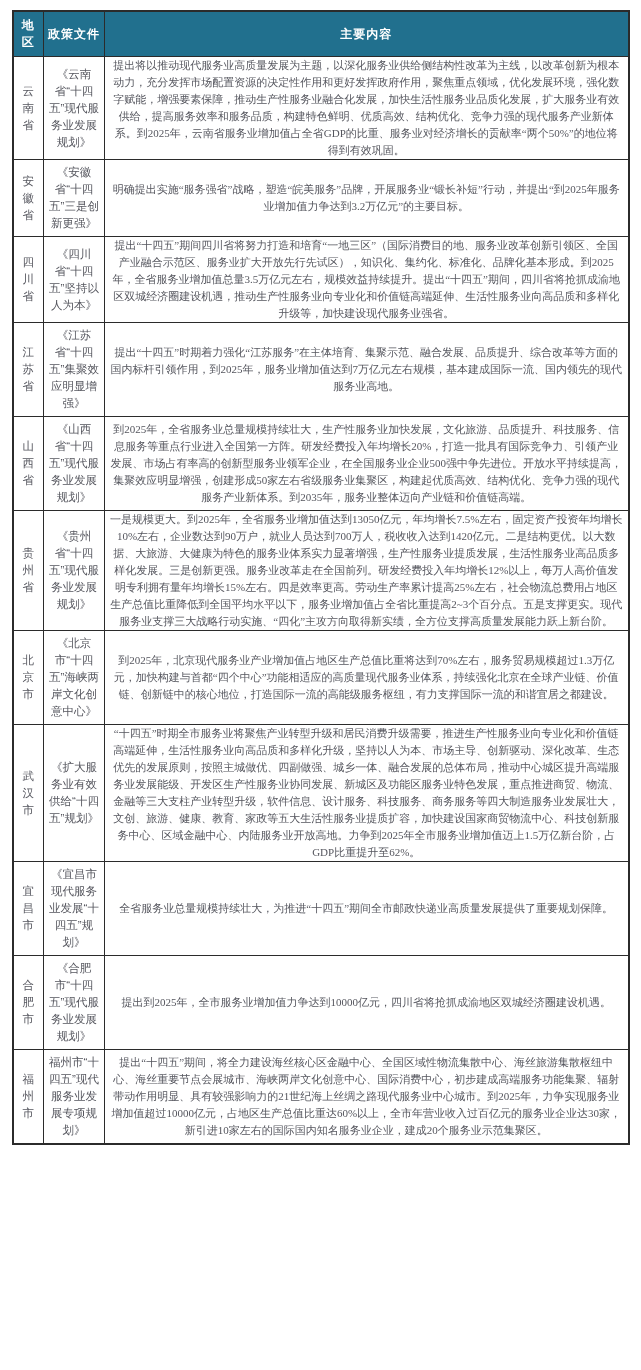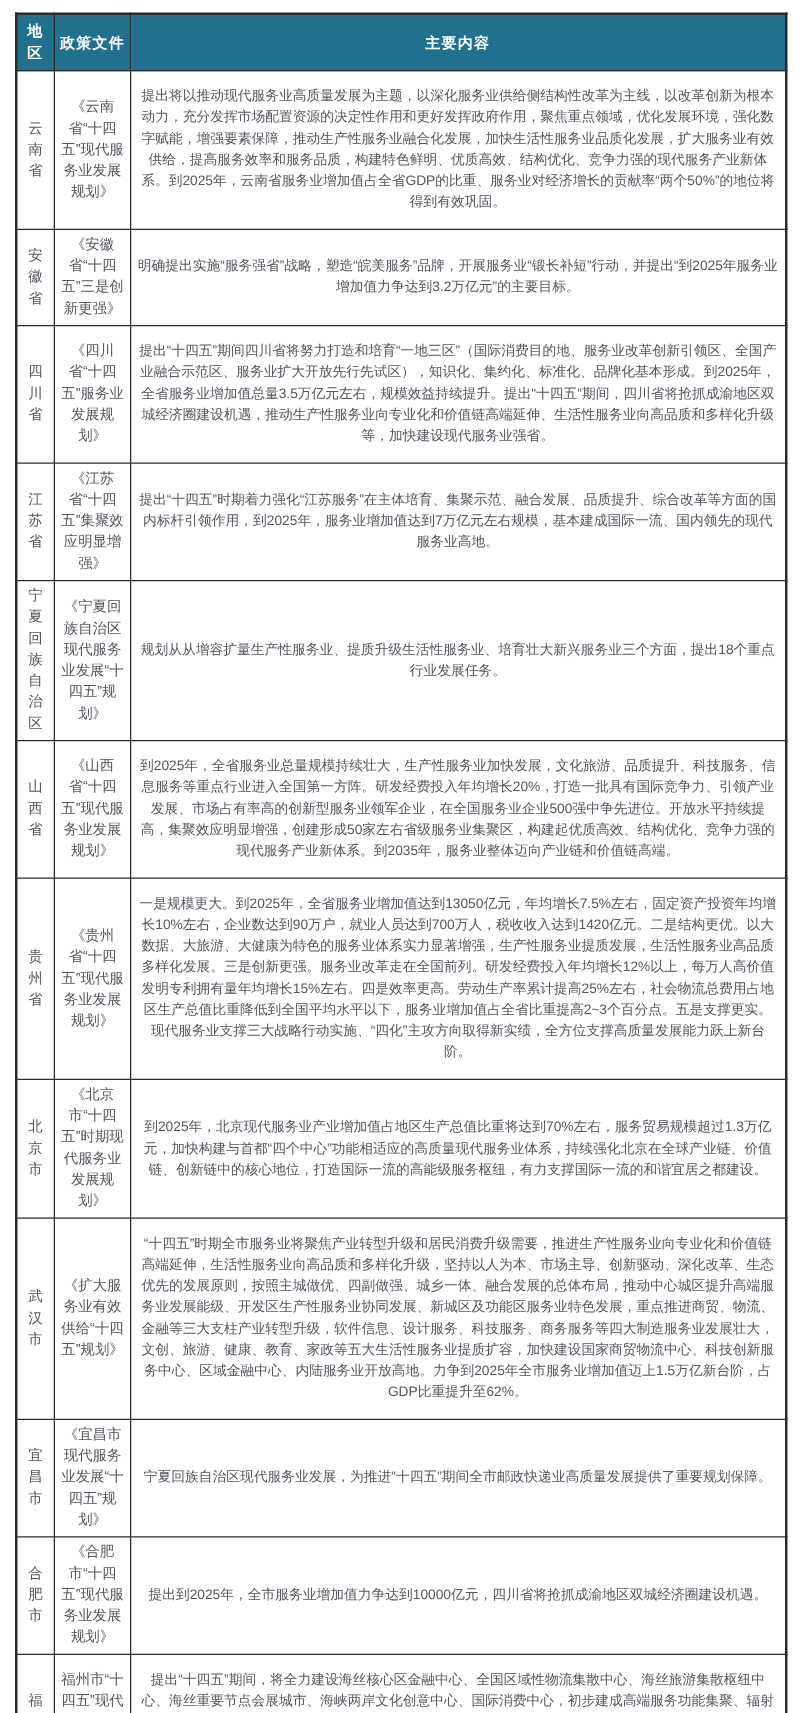--- a/index.html
+++ b/index.html
@@ -54,21 +54,22 @@
     padding: 4px 8px;
     word-break: break-all;
   }
   td.policy {
     font-size: 11.5px;
     padding: 4px 4px;
     word-break: break-all;
   }
   td.content {
     font-size: 11px;
-    padding: 12px 5px;
+    padding: 0 5px;
+    font-family: Liberation Serif, serif;
   }
 </style>
 </head>
 <body>
 
 <div class="page">
 
 
   <table class="policy-table">
     <colgroup>
@@ -89,57 +90,52 @@
         <td class="policy">《云南省“十四五”现代服务业发展规划》</td>
         <td class="content">提出将以推动现代服务业高质量发展为主题，以深化服务业供给侧结构性改革为主线，以改革创新为根本动力，充分发挥市场配置资源的决定性作用和更好发挥政府作用，聚焦重点领域，优化发展环境，强化数字赋能，增强要素保障，推动生产性服务业融合化发展，加快生活性服务业品质化发展，扩大服务业有效供给，提高服务效率和服务品质，构建特色鲜明、优质高效、结构优化、竞争力强的现代服务产业新体系。到2025年，云南省服务业增加值占全省GDP的比重、服务业对经济增长的贡献率“两个50%”的地位将得到有效巩固。</td>
       </tr>
       <tr>
         <td class="region">安徽省</td>
         <td class="policy">《安徽省“十四五”三是创新更强》</td>
         <td class="content">明确提出实施“服务强省”战略，塑造“皖美服务”品牌，开展服务业“锻长补短”行动，并提出“到2025年服务业增加值力争达到3.2万亿元”的主要目标。</td>
       </tr>
       <tr>
         <td class="region">四川省</td>
-        <td class="policy">《四川省“十四五”服务业发展规划》</td>
+        <td class="policy">《四川省“十四五”坚持以人为本》</td>
         <td class="content">提出“十四五”期间四川省将努力打造和培育“一地三区”（国际消费目的地、服务业改革创新引领区、全国产业融合示范区、服务业扩大开放先行先试区），知识化、集约化、标准化、品牌化基本形成。到2025年，全省服务业增加值总量3.5万亿元左右，规模效益持续提升。提出“十四五”期间，四川省将抢抓成渝地区双城经济圈建设机遇，推动生产性服务业向专业化和价值链高端延伸、生活性服务业向高品质和多样化升级等，加快建设现代服务业强省。</td>
       </tr>
       <tr>
         <td class="region">江苏省</td>
         <td class="policy">《江苏省“十四五”集聚效应明显增强》</td>
         <td class="content">提出“十四五”时期着力强化“江苏服务”在主体培育、集聚示范、融合发展、品质提升、综合改革等方面的国内标杆引领作用，到2025年，服务业增加值达到7万亿元左右规模，基本建成国际一流、国内领先的现代服务业高地。</td>
-      </tr>
-      <tr>
-        <td class="region">宁夏回族自治区</td>
-        <td class="policy">《宁夏回族自治区现代服务业发展“十四五”规划》</td>
-        <td class="content">规划从从增容扩量生产性服务业、提质升级生活性服务业、培育壮大新兴服务业三个方面，提出18个重点行业发展任务。</td>
       </tr>
       <tr>
         <td class="region">山西省</td>
         <td class="policy">《山西省“十四五”现代服务业发展规划》</td>
         <td class="content">到2025年，全省服务业总量规模持续壮大，生产性服务业加快发展，文化旅游、品质提升、科技服务、信息服务等重点行业进入全国第一方阵。研发经费投入年均增长20%，打造一批具有国际竞争力、引领产业发展、市场占有率高的创新型服务业领军企业，在全国服务业企业500强中争先进位。开放水平持续提高，集聚效应明显增强，创建形成50家左右省级服务业集聚区，构建起优质高效、结构优化、竞争力强的现代服务产业新体系。到2035年，服务业整体迈向产业链和价值链高端。</td>
       </tr>
       <tr>
         <td class="region">贵州省</td>
         <td class="policy">《贵州省“十四五”现代服务业发展规划》</td>
         <td class="content">一是规模更大。到2025年，全省服务业增加值达到13050亿元，年均增长7.5%左右，固定资产投资年均增长10%左右，企业数达到90万户，就业人员达到700万人，税收收入达到1420亿元。二是结构更优。以大数据、大旅游、大健康为特色的服务业体系实力显著增强，生产性服务业提质发展，生活性服务业高品质多样化发展。三是创新更强。服务业改革走在全国前列。研发经费投入年均增长12%以上，每万人高价值发明专利拥有量年均增长15%左右。四是效率更高。劳动生产率累计提高25%左右，社会物流总费用占地区生产总值比重降低到全国平均水平以下，服务业增加值占全省比重提高2~3个百分点。五是支撑更实。现代服务业支撑三大战略行动实施、“四化”主攻方向取得新实绩，全方位支撑高质量发展能力跃上新台阶。</td>
       </tr>
       <tr>
         <td class="region">北京市</td>
-        <td class="policy">《北京市“十四五”时期现代服务业发展规划》</td>
+        <td class="policy">《北京市“十四五”海峡两岸文化创意中心》</td>
         <td class="content">到2025年，北京现代服务业产业增加值占地区生产总值比重将达到70%左右，服务贸易规模超过1.3万亿元，加快构建与首都“四个中心”功能相适应的高质量现代服务业体系，持续强化北京在全球产业链、价值链、创新链中的核心地位，打造国际一流的高能级服务枢纽，有力支撑国际一流的和谐宜居之都建设。</td>
       </tr>
       <tr>
         <td class="region">武汉市</td>
         <td class="policy">《扩大服务业有效供给“十四五”规划》</td>
         <td class="content">“十四五”时期全市服务业将聚焦产业转型升级和居民消费升级需要，推进生产性服务业向专业化和价值链高端延伸，生活性服务业向高品质和多样化升级，坚持以人为本、市场主导、创新驱动、深化改革、生态优先的发展原则，按照主城做优、四副做强、城乡一体、融合发展的总体布局，推动中心城区提升高端服务业发展能级、开发区生产性服务业协同发展、新城区及功能区服务业特色发展，重点推进商贸、物流、金融等三大支柱产业转型升级，软件信息、设计服务、科技服务、商务服务等四大制造服务业发展壮大，文创、旅游、健康、教育、家政等五大生活性服务业提质扩容，加快建设国家商贸物流中心、科技创新服务中心、区域金融中心、内陆服务业开放高地。力争到2025年全市服务业增加值迈上1.5万亿新台阶，占GDP比重提升至62%。</td>
       </tr>
       <tr>
         <td class="region">宜昌市</td>
         <td class="policy">《宜昌市现代服务业发展“十四五”规划》</td>
-        <td class="content">宁夏回族自治区现代服务业发展，为推进“十四五”期间全市邮政快递业高质量发展提供了重要规划保障。</td>
+        <td class="content">全省服务业总量规模持续壮大，为推进“十四五”期间全市邮政快递业高质量发展提供了重要规划保障。</td>
       </tr>
       <tr>
         <td class="region">合肥市</td>
         <td class="policy">《合肥市“十四五”现代服务业发展规划》</td>
         <td class="content">提出到2025年，全市服务业增加值力争达到10000亿元，四川省将抢抓成渝地区双城经济圈建设机遇。</td>
       </tr>
       <tr>
         <td class="region">福州市</td>
         <td class="policy">福州市“十四五”现代服务业发展专项规划》</td>
         <td class="content">提出“十四五”期间，将全力建设海丝核心区金融中心、全国区域性物流集散中心、海丝旅游集散枢纽中心、海丝重要节点会展城市、海峡两岸文化创意中心、国际消费中心，初步建成高端服务功能集聚、辐射带动作用明显、具有较强影响力的21世纪海上丝绸之路现代服务业中心城市。到2025年，力争实现服务业增加值超过10000亿元，占地区生产总值比重达60%以上，全市年营业收入过百亿元的服务业企业达30家，新引进10家左右的国际国内知名服务业企业，建成20个服务业示范集聚区。</td>

